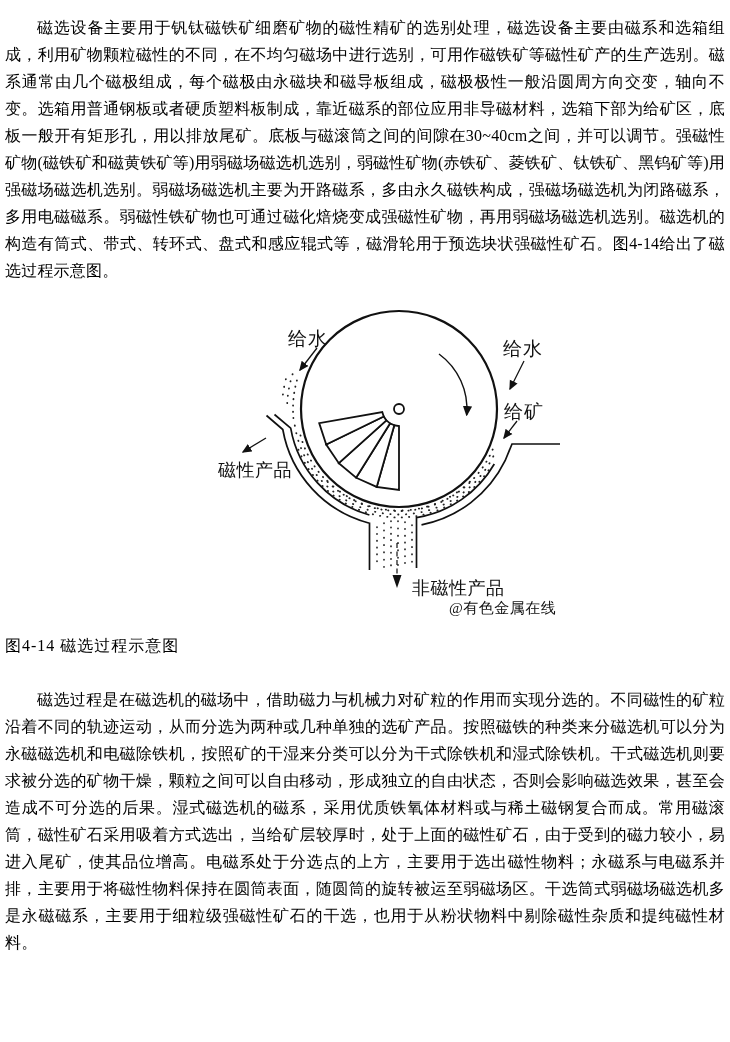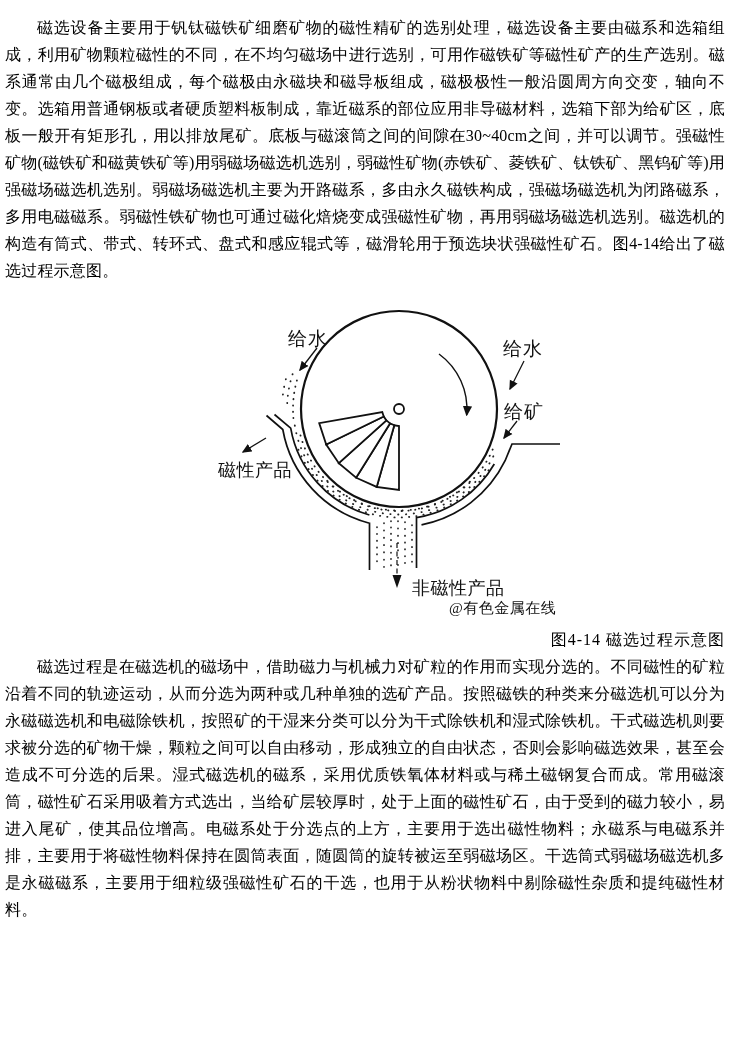--- a/index.html
+++ b/index.html
@@ -25,27 +25,27 @@
     position: relative;
     height: 332px;
     margin-top: 10px;
   }
   .figure-wrap svg {
     position: absolute;
     left: 205px;
     top: 0;
   }
   .fig-caption {
-    margin-top: 0;
+    margin-top: 6px;
     font-size: 16px;
     line-height: 27px;
-    text-align: right;
+    text-align: left;
     letter-spacing: 1px;
   }
-  p.after-fig { }
+  p.after-fig { margin-top: 27px; }
   svg text {
     font-family: "Liberation Serif", "DejaVu Serif", serif;
     fill: #111;
   }
   .diagram-line { stroke: #111; fill: none; }
   .dots { stroke: #222; fill: none; stroke-linecap: round; }
 </style>
 </head>
 <body>
 

